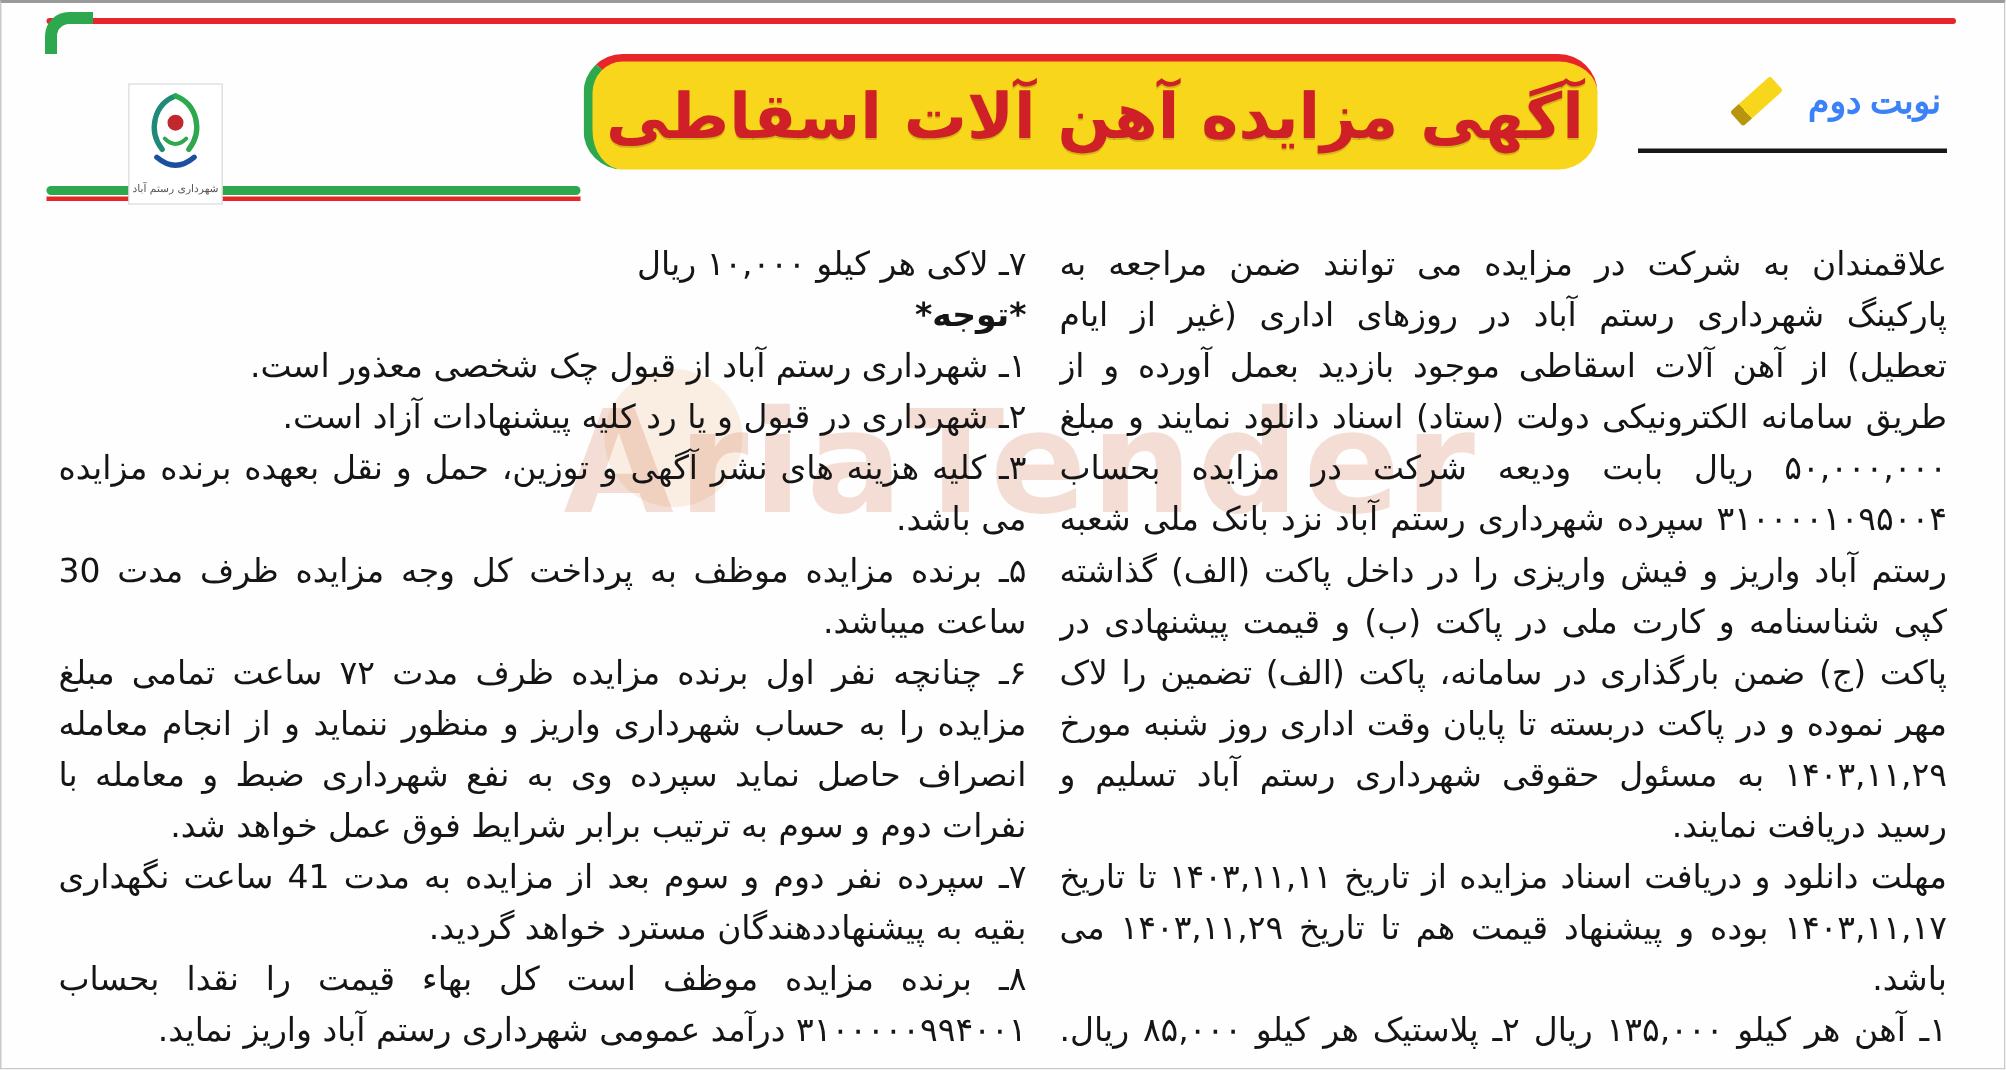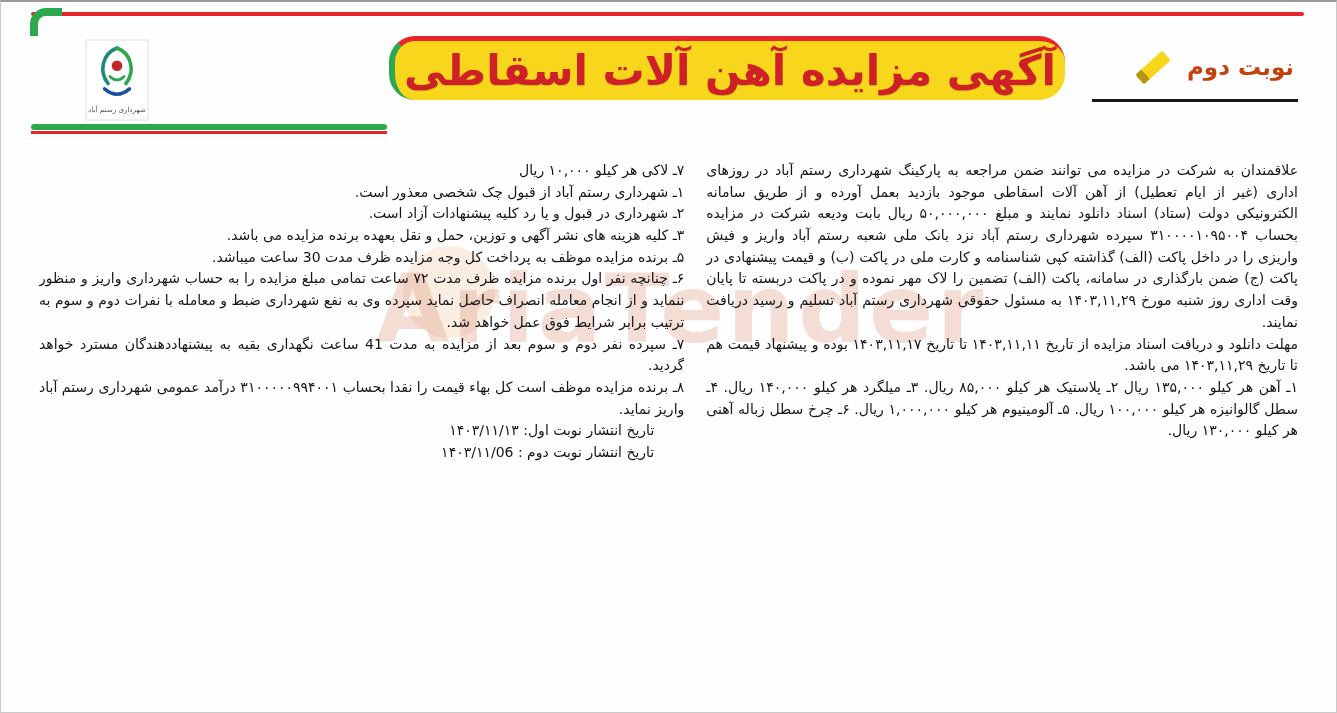--- a/index.html
+++ b/index.html
@@ -30,59 +30,59 @@
     position: absolute; top: 122px; left: 30px; width: 356px; height: 6px;
     background: var(--rule-green, #2ea84e); border-radius: 3px;
   }
   .left-rule-red {
     position: absolute; top: 129px; left: 30px; width: 356px; height: 3px;
     background: var(--rule-red, #e8252b);
   }
 
   
   .banner {
-    position: absolute; top: 34px; left: 388px; width: 676px; height: 64px;
+    position: absolute; top: 34px; left: 388px; width: 676px; height: 77px;
     background: var(--banner-yellow, #f8d61b);
     border-radius: 26px;
     border-top: 5px solid var(--rule-red, #e8252b);
     border-left: 6px solid var(--rule-green, #2ea84e);
     display: flex; align-items: center; justify-content: center;
   }
   .page-title {
     margin: 0; font-size: 42px; font-weight: bold; white-space: nowrap;
     color: var(--title-red, #cf2027); letter-spacing: 1px;
     text-shadow: 0 1px 0 rgba(0,0,0,0.15);
   }
 
   
   .notice { position: absolute; top: 52px; right: 42px; display: flex; align-items: center; gap: 16px; direction: rtl; }
-  .notice-text { font-size: 23px; font-weight: bold; color: #c2410c; }
+  .notice-text { font-size: 23px; font-weight: bold; color: #3b82f6; font-family: Liberation Serif, serif; }
   .pen-marker {
     width: 36px; height: 13px; border-radius: 2px;
     background: linear-gradient(90deg, #b8950e 0 22%, var(--banner-yellow, #f8d61b) 22%);
     transform: rotate(-42deg);
   }
   .notice-underline { position: absolute; top: 97px; right: 38px; width: 206px; height: 3px; background: #181818; }
 
   
-  .logo { position: absolute; top: 32px; left: 84px; width: 64px; height: 92px; }
+  .logo { position: absolute; top: 48px; left: 84px; width: 64px; height: 92px; }
   .logo svg { width: 100%; height: 100%; }
 
   
   .watermark { position: absolute; top: 252px; left: 350px; width: 660px; text-align: center; z-index: 0; pointer-events: none; }
   .watermark-blob { position: absolute; top: -8px; left: 52px; width: 92px; height: 92px; border-radius: 50%; background: #e07820; opacity: 0.12; }
   .watermark-text { font-size: 95px; font-weight: bold; color: #c2410c; opacity: 0.17; letter-spacing: 3px; }
 
   
   .content {
     position: absolute; top: 158px; left: 38px; right: 38px; bottom: 12px;
     display: flex; gap: 22px; direction: rtl; z-index: 1;
   }
   .col {
-    text-align: justify; font-size: 14px; line-height: 1.55;
+    text-align: justify; font-size: 22px; line-height: 1.55;
     color: var(--text-black, #151515); overflow: hidden;
   }
   .col-right { flex: 0 0 47%; }
   .col-left  { flex: 1 1 auto; }
   .col p { margin: 0; }
   .note-head { font-weight: bold; }
   .pub-date { padding-left: 0; padding-right: 30px; }
 </style>
 </head>
 <body>
@@ -124,20 +124,21 @@
   <div class="content">
 
     <div class="col col-right">
       <p>علاقمندان به شرکت در مزایده می توانند ضمن مراجعه به پارکینگ شهرداری رستم آباد در روزهای اداری (غیر از ایام تعطیل) از آهن آلات اسقاطی موجود بازدید بعمل آورده و از طریق سامانه الکترونیکی دولت (ستاد) اسناد دانلود نمایند و مبلغ ۵۰,۰۰۰,۰۰۰ ریال بابت ودیعه شرکت در مزایده بحساب ۳۱۰۰۰۰۱۰۹۵۰۰۴ سپرده شهرداری رستم آباد نزد بانک ملی شعبه رستم آباد واریز و فیش واریزی را در داخل پاکت (الف) گذاشته کپی شناسنامه و کارت ملی در پاکت (ب) و قیمت پیشنهادی در پاکت (ج) ضمن بارگذاری در سامانه، پاکت (الف) تضمین را لاک مهر نموده و در پاکت دربسته تا پایان وقت اداری روز شنبه مورخ ۱۴۰۳,۱۱,۲۹ به مسئول حقوقی شهرداری رستم آباد تسلیم و رسید دریافت نمایند.</p>
       <p>مهلت دانلود و دریافت اسناد مزایده از تاریخ ۱۴۰۳,۱۱,۱۱ تا تاریخ ۱۴۰۳,۱۱,۱۷ بوده و پیشنهاد قیمت هم تا تاریخ ۱۴۰۳,۱۱,۲۹ می باشد.</p>
       <p>۱ـ آهن هر کیلو ۱۳۵,۰۰۰ ریال ۲ـ پلاستیک هر کیلو ۸۵,۰۰۰ ریال. ۳ـ میلگرد هر کیلو ۱۴۰,۰۰۰ ریال. ۴ـ سطل گالوانیزه هر کیلو ۱۰۰,۰۰۰ ریال. ۵ـ آلومینیوم هر کیلو ۱,۰۰۰,۰۰۰ ریال. ۶ـ چرخ سطل زباله آهنی هر کیلو ۱۳۰,۰۰۰ ریال.</p>
     </div>
 
     <div class="col col-left">
       <p>۷ـ لاکی هر کیلو ۱۰,۰۰۰ ریال</p>
+      <p class="note-head">*توجه*</p>
       <p>۱ـ شهرداری رستم آباد از قبول چک شخصی معذور است.</p>
       <p>۲ـ شهرداری در قبول و یا رد کلیه پیشنهادات آزاد است.</p>
       <p>۳ـ کلیه هزینه های نشر آگهی و توزین، حمل و نقل بعهده برنده مزایده می باشد.</p>
       <p>۵ـ برنده مزایده موظف به پرداخت کل وجه مزایده ظرف مدت 30 ساعت میباشد.</p>
       <p>۶ـ چنانچه نفر اول برنده مزایده ظرف مدت ۷۲ ساعت تمامی مبلغ مزایده را به حساب شهرداری واریز و منظور ننماید و از انجام معامله انصراف حاصل نماید سپرده وی به نفع شهرداری ضبط و معامله با نفرات دوم و سوم به ترتیب برابر شرایط فوق عمل خواهد شد.</p>
       <p>۷ـ سپرده نفر دوم و سوم بعد از مزایده به مدت 41 ساعت نگهداری بقیه به پیشنهاددهندگان مسترد خواهد گردید.</p>
       <p>۸ـ برنده مزایده موظف است کل بهاء قیمت را نقدا بحساب ۳۱۰۰۰۰۰۹۹۴۰۰۱ درآمد عمومی شهرداری رستم آباد واریز نماید.</p>
       <p class="pub-date">تاریخ انتشار نوبت اول: ۱۴۰۳/۱۱/۱۳</p>
       <p class="pub-date">تاریخ انتشار نوبت دوم : ۱۴۰۳/۱۱/06</p>
     </div>

